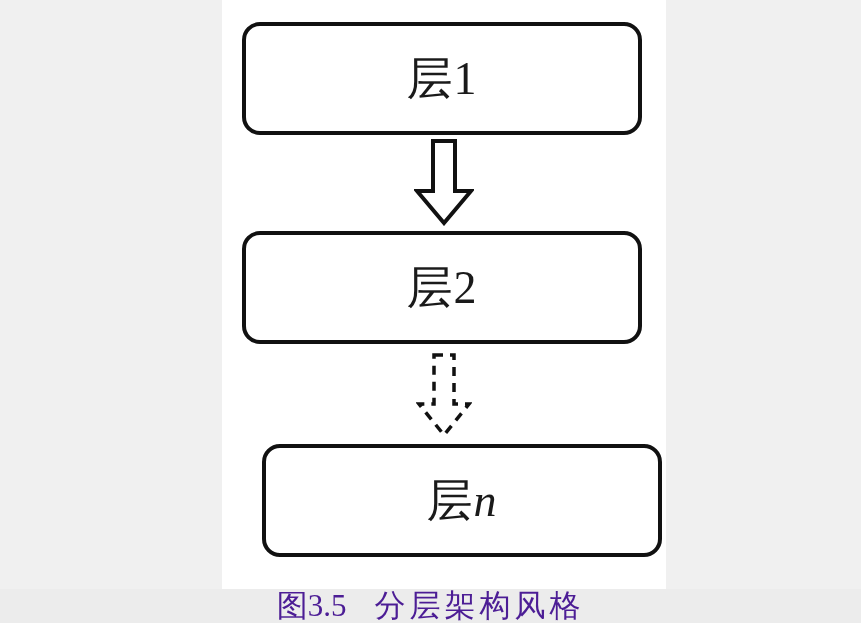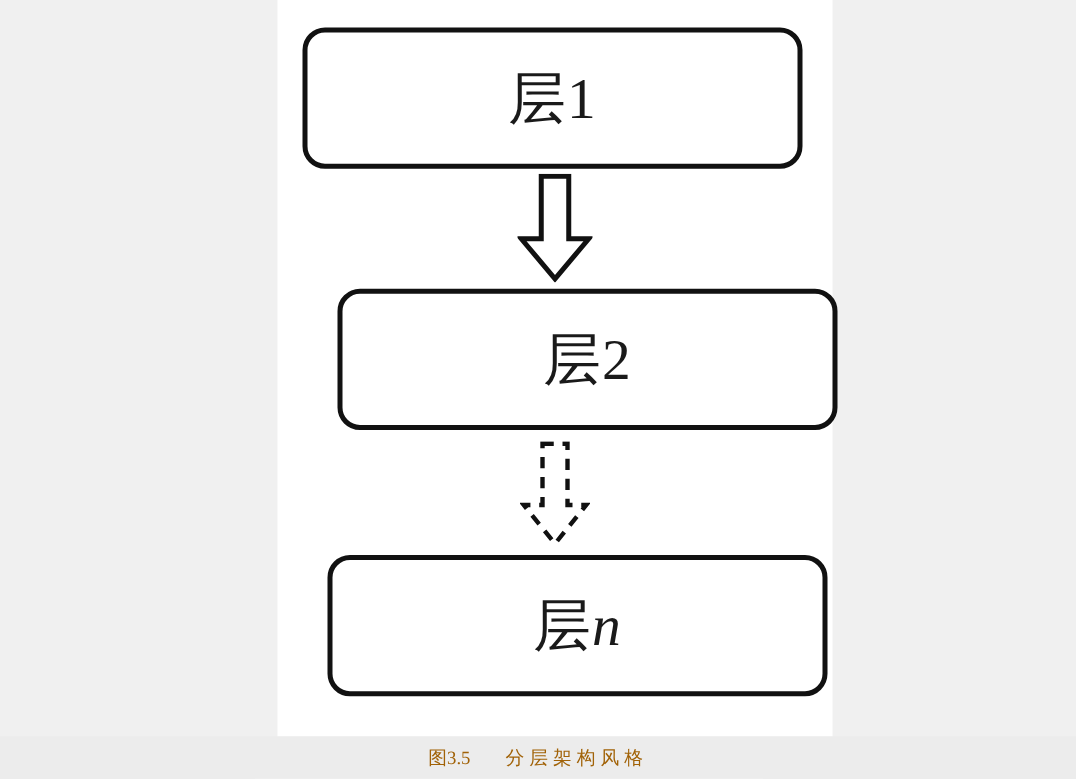--- a/index.html
+++ b/index.html
@@ -29,40 +29,40 @@
     background: #ffffff;
     display: flex;
     align-items: center;
     justify-content: center;
     color: #1a1a1a;
     font-size: 46px;
     letter-spacing: 1px;
   }
   .layer-box .var { font-style: italic; }
   #layer-box-1 { top: 22px; }
-  #layer-box-2 { top: 231px; margin-left: 28px; }
+  #layer-box-2 { top: 231px; }
   #layer-box-3 { top: 444px; margin-left: 20px; }
   .arrow {
     position: absolute;
     left: 50%;
     transform: translateX(-50%);
     display: block;
   }
   #arrow-solid  { top: 139px; }
   #arrow-dashed { top: 353px; }
   .caption-bar {
     position: absolute;
     left: 0; top: 589px;
     width: 861px; height: 34px;
     background: #ececec;
     display: flex;
     align-items: center;
     justify-content: center;
-    color: #a16207;
-    font-size: 15px;
+    color: #4c1d95;
+    font-size: 31px;
   }
   .caption-bar .cap-number { margin-right: 28px; }
   .caption-bar .cap-title { letter-spacing: 4px; }
 </style>
 </head>
 <body>
 
 <div class="stage">
 
   <div class="figure-panel">

